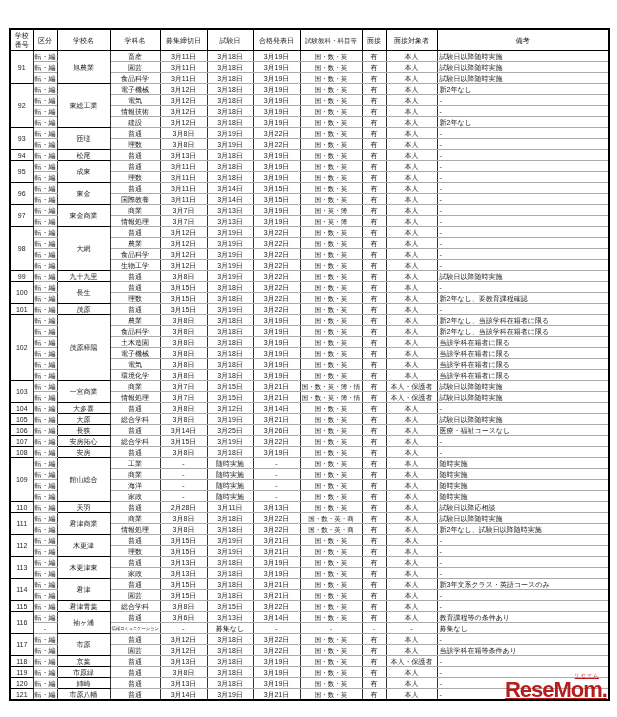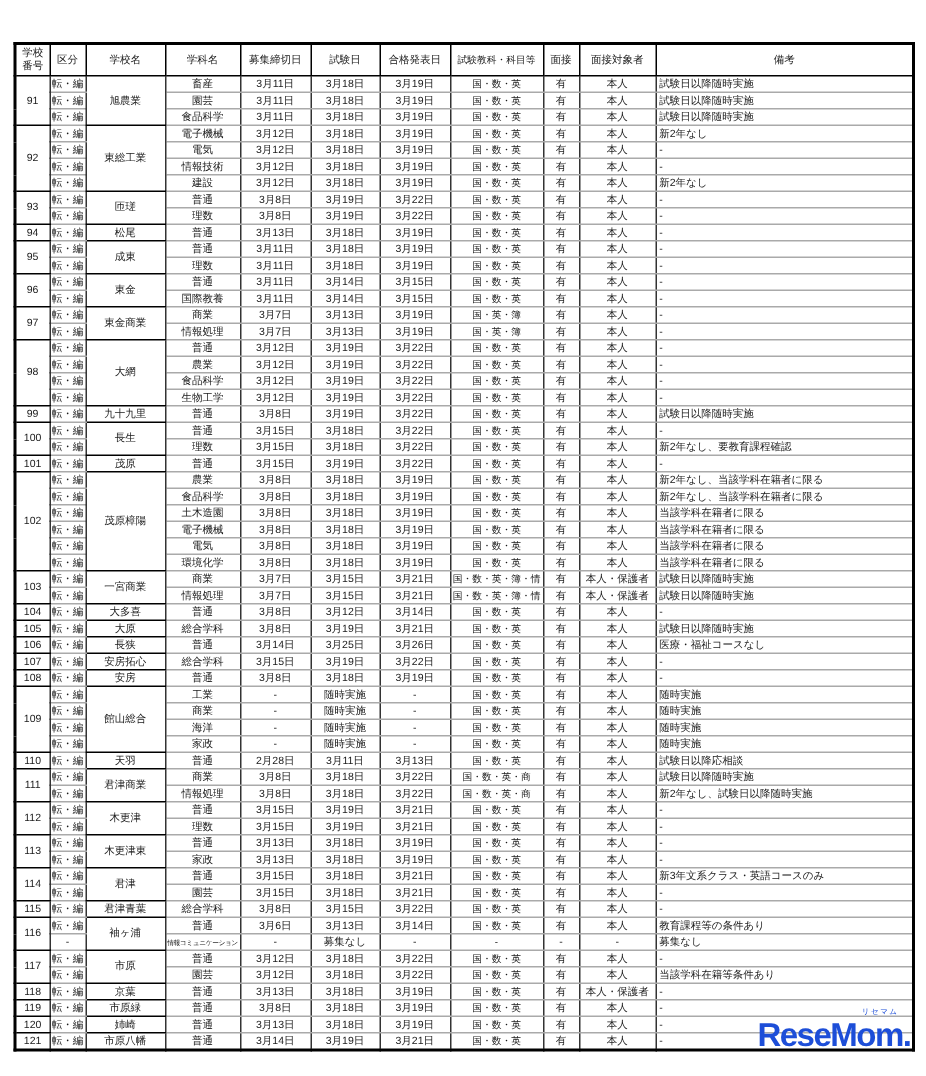--- a/index.html
+++ b/index.html
@@ -27,21 +27,21 @@
     font-size:7px;font-weight:normal;height:20px;line-height:9px;
     border:1px solid #000;white-space:normal;
   }
   table.sched tr.group-start td{border-top:1px solid #000;}
   table.sched td.remarks{text-align:left;padding-left:2px;}
   table.sched td.subjects{font-size:6.5px;}
   table.sched td.dept-small{font-size:4.5px;letter-spacing:-0.3px;}
   table.sched td.span-cell{border-top:1px solid #000;border-bottom:1px solid #000;}
   .logo{
     position:absolute;right:10px;top:672px;width:110px;height:34px;
-    color:#1d4ed8;text-align:right;
+    color:#b91c1c;text-align:right;text-decoration:underline;
   }
   .logo .ruby{
     display:block;font-size:5px;letter-spacing:1px;margin-right:8px;line-height:6px;
   }
   .logo .brand{
     font-size:22px;font-weight:bold;letter-spacing:-1px;line-height:24px;
   }
 </style>
 </head>
 <body>

